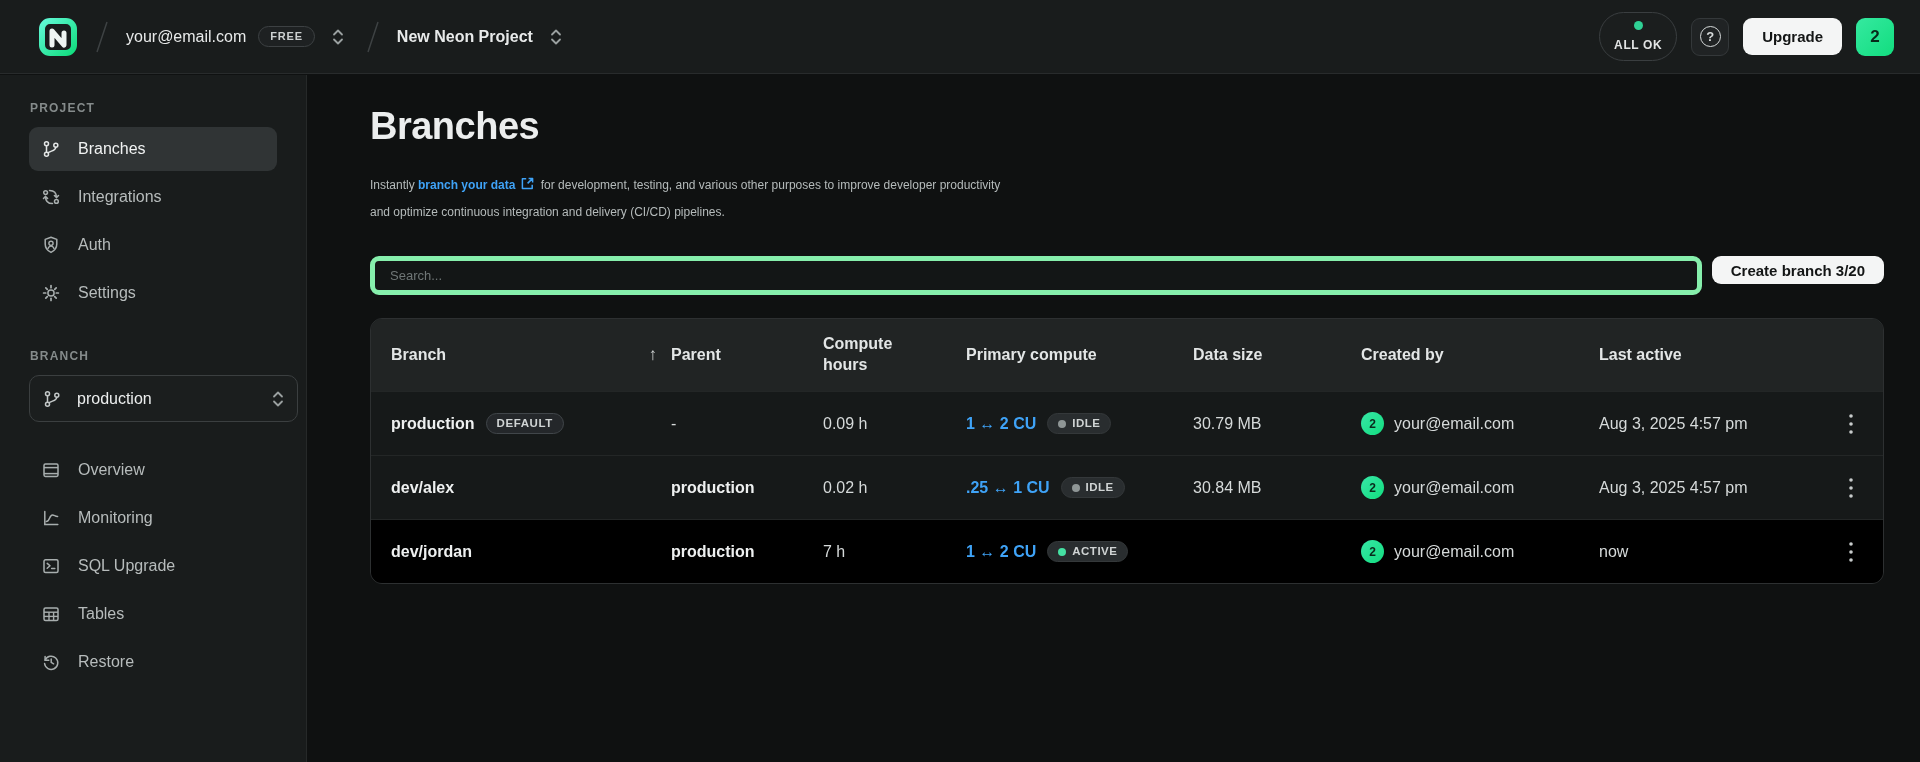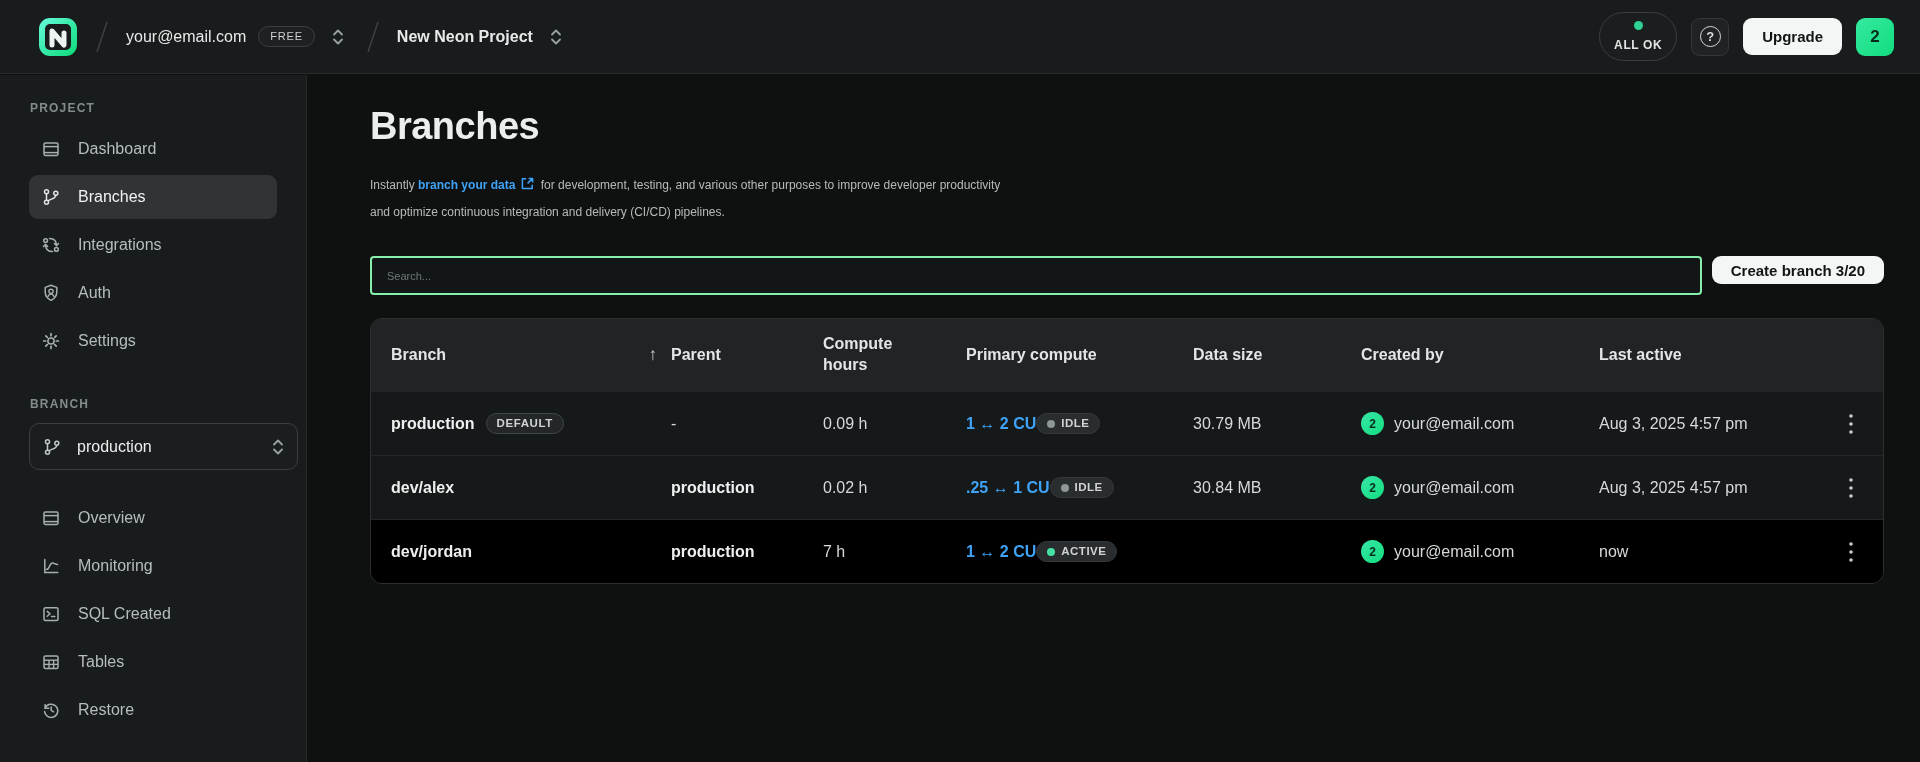--- a/index.html
+++ b/index.html
@@ -15,21 +15,21 @@
   .topbar {
     position:absolute; top:0; left:0; width:1920px; height:74px;
     background:#191c1c; border-bottom:1px solid #282b2c;
     display:flex; align-items:center; padding:0 26px 0 38px;
   }
   .crumb-slash { margin:0 16px; }
   .brand { width:40px; height:40px; }
   .crumb-group { display:flex; align-items:center; gap:12px; }
   .crumb-text { font-size:16px; font-weight:500; color:#e8eaea; }
   .pill-badge {
-    font-size:11px; font-weight:400; letter-spacing:.8px; color:#cdd1d1;
+    font-size:11px; font-weight:700; letter-spacing:.8px; color:#cdd1d1;
     border:1px solid #3d4143; border-radius:999px; padding:4px 11px; line-height:1;
     background:#1e2122;
   }
   .chev-btn { background:none; border:none; cursor:pointer; padding:4px; color:#9aa0a0; }
   .topbar-right { margin-left:auto; display:flex; align-items:center; gap:14px; }
   .status-pill {
     display:flex; align-items:center; gap:8px;
     border:1px solid #3a3e40; border-radius:999px; padding:8px 14px;
     font-size:12px; font-weight:700; letter-spacing:.6px; color:#e2e4e4; background:#1b1e1e;flex-direction:column;
   }
@@ -91,22 +91,22 @@
   }
   .page-desc {
     position:absolute; left:42px; top:97px;
     font-size:12px; color:#b5bbbb; line-height:27px; max-width:1120px;
   }
   .desc-link { color:#3fa3f7; font-weight:700; text-decoration:none; cursor:pointer; }
   .ext-ic { display:inline-block; vertical-align:-2px; margin:0 2px 0 5px; }
 
   .controls { position:absolute; left:42px; top:181px; right:36px; display:flex; gap:10px; }
   .search-input {
-    flex:1; height:39px; background:#131616; border:2px solid #86efac; border-radius:4px;
-    color:#e6e8e8; font-size:11px; padding:0 15px; outline:none; font-family:inherit;
+    flex:1; height:39px; background:#131616; border:5px solid #86efac; border-radius:9px;
+    color:#e6e8e8; font-size:13px; padding:0 15px; outline:none; font-family:inherit;
   }
   .search-input::placeholder { color:#6f7676; }
   .create-btn {
     height:28px; background:#f4f5f5; color:#131515; border:none; border-radius:9px;
     font-size:15px; font-weight:600; padding:0 19px; cursor:pointer; white-space:nowrap;
     font-family:inherit;
   }
 
   
   .table-card {
@@ -126,21 +126,21 @@
   .t-body-row.highlight { background:#000000; }
   .cell { font-size:16px; color:#d6dada; padding-right:12px; }
   .branch-cell { display:flex; align-items:center; gap:11px; }
   .bname { font-weight:700; color:#eef0f0; }
   .parent-cell { font-weight:700; color:#eef0f0; }
   .parent-none { font-weight:400; color:#d6dada; }
   .default-badge {
     font-size:11.5px; font-weight:700; letter-spacing:.6px; color:#d0d4d4;
     border:1px solid #41464a; background:#24272a; border-radius:999px; padding:4px 10px; line-height:1;
   }
-  .compute-cell { display:flex; align-items:center; }
+  .compute-cell { display:flex; align-items:center; gap:11px; }
   .cu-val { color:#3fa3f7; font-weight:700; white-space:nowrap; }
   .state-pill {
     display:flex; align-items:center; gap:6px;
     background:#292d2f; border:1px solid #34383a; border-radius:999px; padding:4px 10px;
     font-size:11.5px; font-weight:700; letter-spacing:.5px; color:#d0d4d4; line-height:1;
   }
   .state-dot { width:8px; height:8px; border-radius:50%; }
   .state-pill.idle .state-dot { background:#8f9696; }
   .state-pill.active .state-dot { background:#45e0a2; }
   .creator-cell { display:flex; align-items:center; gap:10px; }
@@ -206,28 +206,20 @@
       <span class="help-q">?</span>
     </button>
     <button class="upgrade-btn">Upgrade</button>
     <button class="notif-badge">2</button>
   </div>
 </header>
 
 <nav class="sidebar">
   <div class="section-label">PROJECT</div>
 
-  <div class="nav-item">
-    <svg class="ic" width="20" height="20" viewBox="0 0 20 20">
-      <rect x="3" y="4" width="14" height="12.5" rx="1.4" fill="none" stroke="currentColor" stroke-width="1.5"></rect>
-      <line x1="3" y1="7.6" x2="17" y2="7.6" stroke="currentColor" stroke-width="1.5"></line>
-      <line x1="3" y1="13.6" x2="17" y2="13.6" stroke="currentColor" stroke-width="1.5"></line>
-    </svg>
-    <span>Dashboard</span>
-  </div>
 
   <div class="nav-item active">
     <svg class="ic" width="20" height="20" viewBox="0 0 20 20">
       <circle cx="5.5" cy="15.2" r="2" fill="none" stroke="currentColor" stroke-width="1.5"></circle>
       <circle cx="5.5" cy="4.8" r="2" fill="none" stroke="currentColor" stroke-width="1.5"></circle>
       <circle cx="14.8" cy="6.2" r="2" fill="none" stroke="currentColor" stroke-width="1.5"></circle>
       <path d="M5.5 6.8 V13.2 M14.8 8.2 C14.8 11.4 11 11.6 7.6 13.4" fill="none" stroke="currentColor" stroke-width="1.5" stroke-linecap="round"></path>
     </svg>
     <span>Branches</span>
   </div>
@@ -299,21 +291,21 @@
       </svg>
       <span>Monitoring</span>
     </div>
 
     <div class="nav-item">
       <svg class="ic" width="20" height="20" viewBox="0 0 20 20">
         <rect x="3" y="3.8" width="14" height="12.8" rx="1.5" fill="none" stroke="currentColor" stroke-width="1.5"></rect>
         <path d="M6.2 7.4 L9 9.8 L6.2 12.2" fill="none" stroke="currentColor" stroke-width="1.5" stroke-linecap="round" stroke-linejoin="round"></path>
         <line x1="10.6" y1="12.4" x2="13.8" y2="12.4" stroke="currentColor" stroke-width="1.5" stroke-linecap="round"></line>
       </svg>
-      <span>SQL Created</span>
+      <span>SQL Upgrade</span>
     </div>
 
     <div class="nav-item">
       <svg class="ic" width="20" height="20" viewBox="0 0 20 20">
         <rect x="3" y="4" width="14" height="12.5" rx="1.5" fill="none" stroke="currentColor" stroke-width="1.5"></rect>
         <line x1="3" y1="8.2" x2="17" y2="8.2" stroke="currentColor" stroke-width="1.4"></line>
         <line x1="3" y1="12.4" x2="17" y2="12.4" stroke="currentColor" stroke-width="1.4"></line>
         <line x1="8" y1="8.2" x2="8" y2="16.5" stroke="currentColor" stroke-width="1.4"></line>
         <line x1="12.6" y1="8.2" x2="12.6" y2="16.5" stroke="currentColor" stroke-width="1.4"></line>
       </svg>

